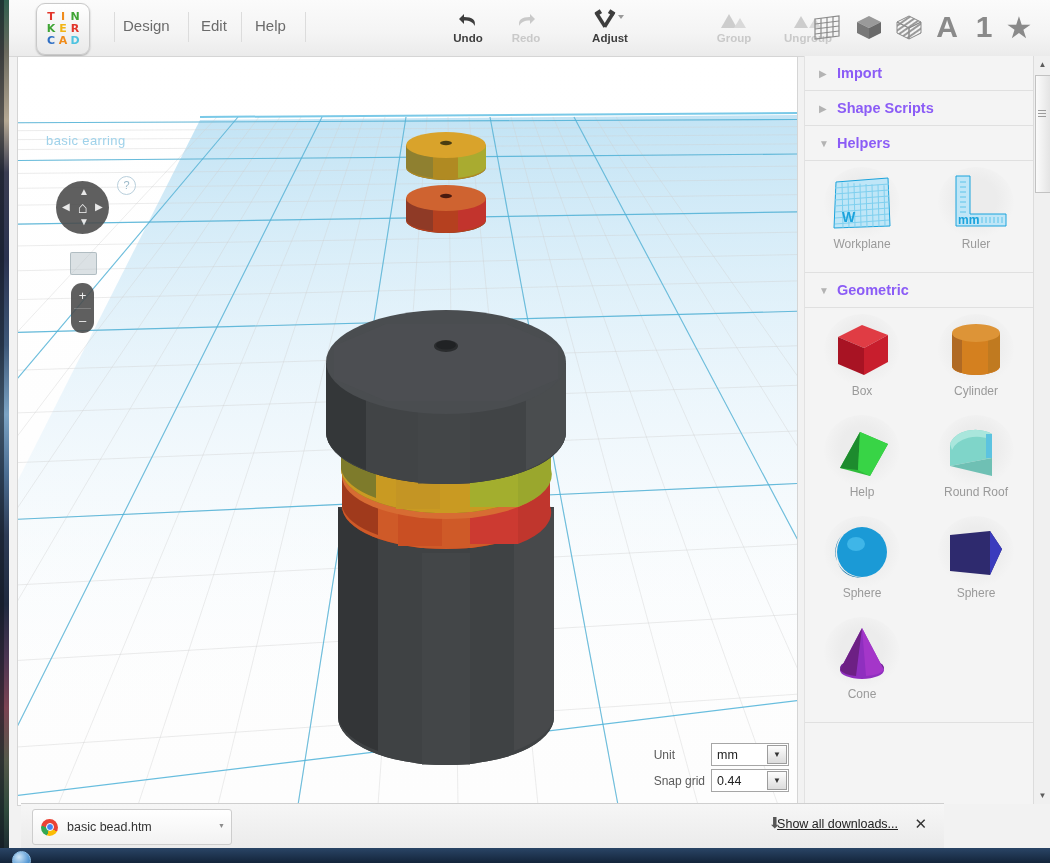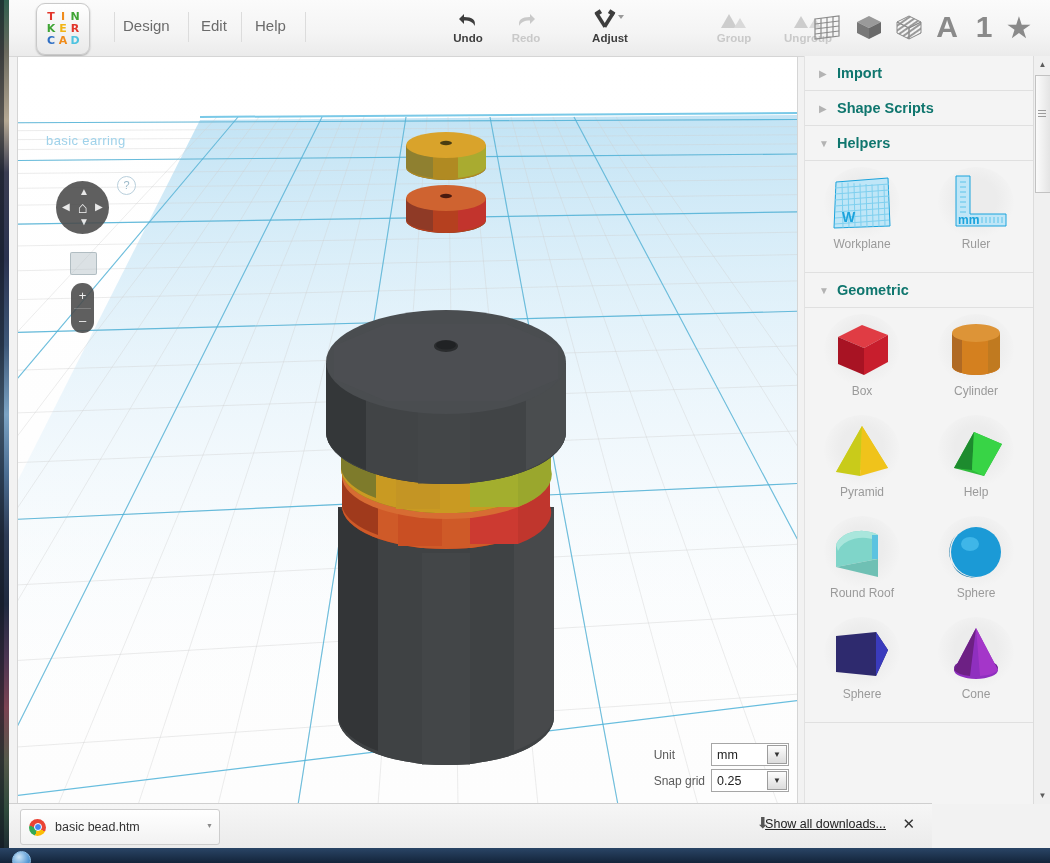--- a/index.html
+++ b/index.html
@@ -122,21 +122,21 @@
   
   #sidepanel{
     position:absolute;left:795px;top:56px;width:229px;height:748px;
     background:#f4f4f4;border-left:1px solid #e2e2e2;overflow:hidden;
   }
   .sect-head{
     height:34px;display:flex;align-items:center;
     border-bottom:1px solid #e0e0e0;padding-left:14px;
   }
   .sect-head .caret{width:18px;color:#b3b3b3;font-size:10px;}
-  .sect-head .stitle{font-size:14.5px;color:#0f766e;font-weight:bold;}
+  .sect-head .stitle{font-size:14.5px;color:#8b5cf6;font-weight:bold;}
   .shape-grid{display:flex;flex-wrap:wrap;padding:6px 0 0 0;}
   .shape-cell{
     width:114px;height:101px;display:flex;flex-direction:column;
     align-items:center;justify-content:flex-start;
   }
   .shape-art{
     width:76px;height:72px;display:flex;align-items:center;justify-content:center;
     border-radius:50%;background:radial-gradient(circle at 50% 45%,#ececec 38%,rgba(236,236,236,0) 72%);
   }
   .shape-name{font-size:12px;color:#9a9a9a;margin-top:-2px;text-align:right;}
@@ -155,21 +155,21 @@
     position:absolute;left:1px;top:19px;width:14px;height:116px;
     background:linear-gradient(90deg,#fbfbfb,#e4e4e4);
     border:1px solid #c2c2c2;
   }
   #panel-scroll .grip{
     position:absolute;left:4px;top:54px;width:8px;height:7px;
     background:repeating-linear-gradient(180deg,#9b9b9b 0 1px,transparent 1px 3px);
   }
   
   #downloadbar{
-    position:absolute;left:0;bottom:15px;width:923px;height:44px;
+    position:absolute;left:12px;bottom:15px;width:923px;height:44px;
     background:linear-gradient(180deg,#f6f6f6,#ebebeb);border-top:1px solid #cfcfcf;
   }
   #dl-item{
     position:absolute;left:11px;top:5px;width:198px;height:34px;
     background:linear-gradient(180deg,#ffffff,#f2f2f2);
     border:1px solid #cdcdcd;border-radius:3px;display:flex;align-items:center;
   }
   #dl-chrome{
     width:17px;height:17px;border-radius:50%;margin-left:8px;
     background:conic-gradient(#ea4335 0 33%,#fbbc05 33% 55%,#34a853 55% 78%,#ea4335 78% 100%);
@@ -476,21 +476,21 @@
       <div class="unit-row">
         <span class="ulabel">Unit</span>
         <div class="fake-select">
           <span class="sv">mm</span>
           <span class="sarrow">▼</span>
         </div>
       </div>
       <div class="unit-row">
         <span class="ulabel">Snap grid</span>
         <div class="fake-select">
-          <span class="sv">0.25</span>
+          <span class="sv">0.44</span>
           <span class="sarrow">▼</span>
         </div>
       </div>
     </div>
   </div>
 
   <div id="sidepanel">
       <div class="sect-head">
         <span class="caret">▶</span>
         <span class="stitle">Import</span>
@@ -577,30 +577,20 @@
               <path d="M12 16 L12 49 A24 9 0 0 0 22 56 L22 22 Z" fill="#b06a24"></path>
               <path d="M48 22 L48 56 A24 9 0 0 0 60 49 L60 16 Z" fill="#c07a20"></path>
               <ellipse cx="36" cy="16" rx="24" ry="9" fill="#dd9437"></ellipse>
             </svg>
           </div>
           <div class="shape-name">Cylinder</div>
         </div>
         <div class="shape-cell">
           <div class="shape-art">
             <svg width="72" height="66" viewBox="0 0 72 66">
-              <path d="M36 8 L10 54 L62 50 Z" fill="#d8d81c"></path>
-              <path d="M36 8 L10 54 L34 58 Z" fill="#c9cb1a"></path>
-              <path d="M36 8 L34 58 L62 50 Z" fill="#f0c31b"></path>
-            </svg>
-          </div>
-          <div class="shape-name">Pyramid</div>
-        </div>
-        <div class="shape-cell">
-          <div class="shape-art">
-            <svg width="72" height="66" viewBox="0 0 72 66">
               <path d="M14 50 L34 14 L62 26 L44 58 Z" fill="#2fbb3b"></path>
               <path d="M14 50 L34 14 L32 52 Z" fill="#1d8b2e"></path>
               <path d="M32 52 L34 14 L62 26 L44 58 Z" fill="#38d446"></path>
             </svg>
           </div>
           <div class="shape-name">Help</div>
         </div>
         <div class="shape-cell">
           <div class="shape-art">
             <svg width="72" height="66" viewBox="0 0 72 66">

